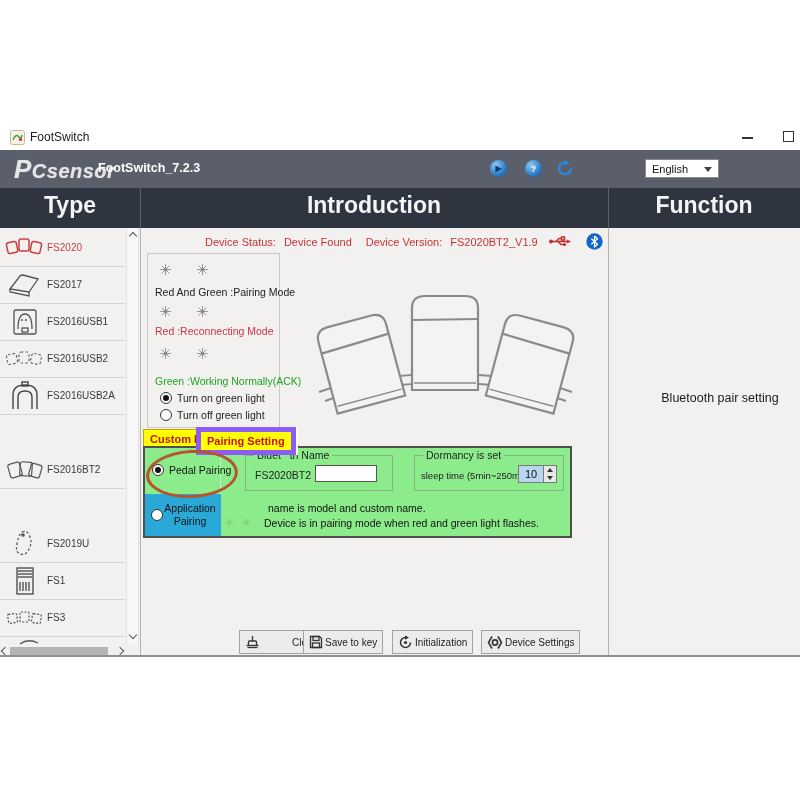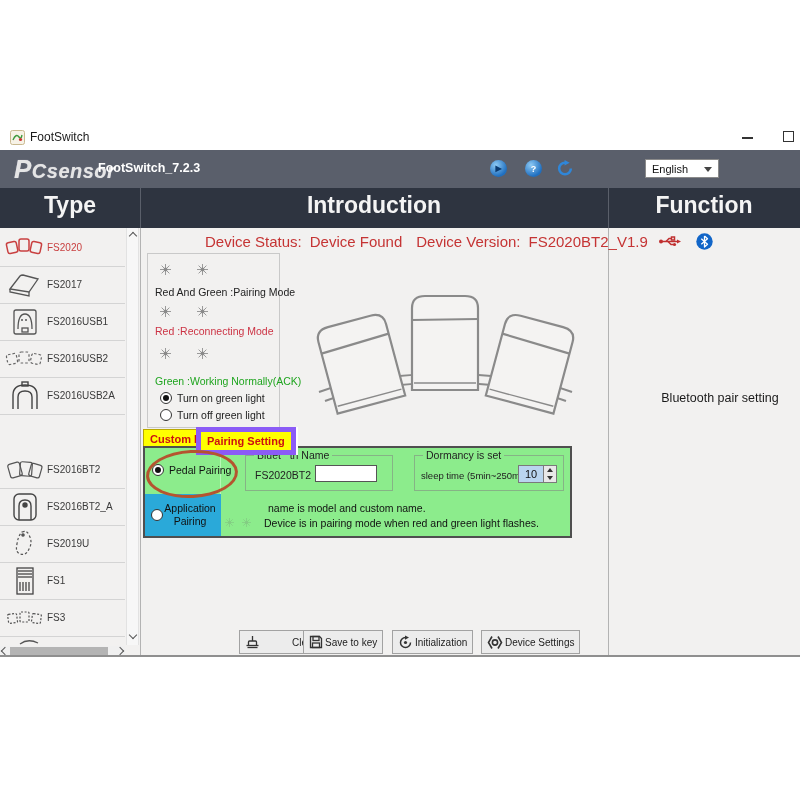--- a/index.html
+++ b/index.html
@@ -39,21 +39,21 @@
   #v-scroll{left:126px;top:0;width:13px;height:417px;background:#f7f7f7;border-left:1px solid #e2e2e2;border-right:1px solid #e2e2e2;box-sizing:border-box;}
   .chev{display:inline-block;width:5px;height:5px;border-left:1.4px solid #555;border-bottom:1.4px solid #555;}
   .chev-up{transform:rotate(135deg);}
   .chev-down{transform:rotate(-45deg);}
   .chev-left{transform:rotate(45deg);}
   .chev-right{transform:rotate(-135deg);}
   #h-scroll{left:0;top:418px;width:125px;height:10px;background:#f0f0f0;display:flex;align-items:center;}
   #h-thumb{position:absolute;left:10px;top:1px;width:98px;height:8px;background:#b4b4b4;}
 
   
-  #status-row{left:205px;top:5px;display:flex;align-items:center;font-size:15px;color:#c53434;white-space:nowrap;}
+  #status-row{left:205px;top:5px;display:flex;align-items:center;font-size:11px;color:#c53434;white-space:nowrap;}
   #status-row span{margin-right:8px;}
 
   
   #led-panel{left:147px;top:25px;width:133px;height:175px;border:1px solid #c9c9c9;background:#f2f1f0;box-sizing:border-box;}
   .led-pair{position:absolute;display:flex;gap:26px;}
   .led-text{position:absolute;font-size:10.5px;color:#222;white-space:nowrap;}
   .led-text.red{color:#cc3344;}
   .led-text.green{color:#1fa51f;}
   .radio{display:inline-block;width:12px;height:12px;border:1px solid #333;border-radius:50%;background:#fff;box-sizing:border-box;vertical-align:middle;}
   .radio.checked::after{content:'';display:block;width:6px;height:6px;background:#111;border-radius:50%;margin:2px;}
@@ -192,30 +192,20 @@
     </div>
     <div class="side-row" style="top:223px;">
       <svg class="side-icon" viewBox="0 0 40 30">
         <g stroke="#555" stroke-width="1.2" fill="none">
           <rect x="4" y="8" width="12" height="14" rx="2" transform="rotate(-16 10 15)"></rect>
           <rect x="15" y="7" width="12" height="14" rx="2" transform="rotate(4 21 14)"></rect>
           <rect x="25" y="9" width="11" height="13" rx="2" transform="rotate(16 30 15)"></rect>
         </g>
       </svg>
       <span class="side-label">FS2016BT2</span>
-    </div>
-    <div class="side-row" style="top:260px;">
-      <svg class="side-icon" viewBox="0 0 40 30">
-        <g stroke="#444" stroke-width="1.4" fill="none">
-          <rect x="9" y="2" width="22" height="26" rx="5"></rect>
-          <path d="M14,28 L14,14 Q14,8 20,8 Q26,8 26,14 L26,28"></path>
-          <circle cx="20" cy="13" r="2" fill="#444"></circle>
-        </g>
-      </svg>
-      <span class="side-label">FS2016BT2_A</span>
     </div>
     <div class="side-row" style="top:297px;">
       <svg class="side-icon" viewBox="0 0 40 30">
         <g stroke="#555" stroke-width="1.2" fill="none">
           <path d="M17,3 Q22,1 24,6 Q28,13 24,20 Q21,27 15,25 Q10,23 12,15 Q13,7 17,3 Z" stroke-dasharray="2.5 2"></path>
           <circle cx="18" cy="6" r="1.2" fill="#555"></circle>
         </g>
       </svg>
       <span class="side-label">FS2019U</span>
     </div>

